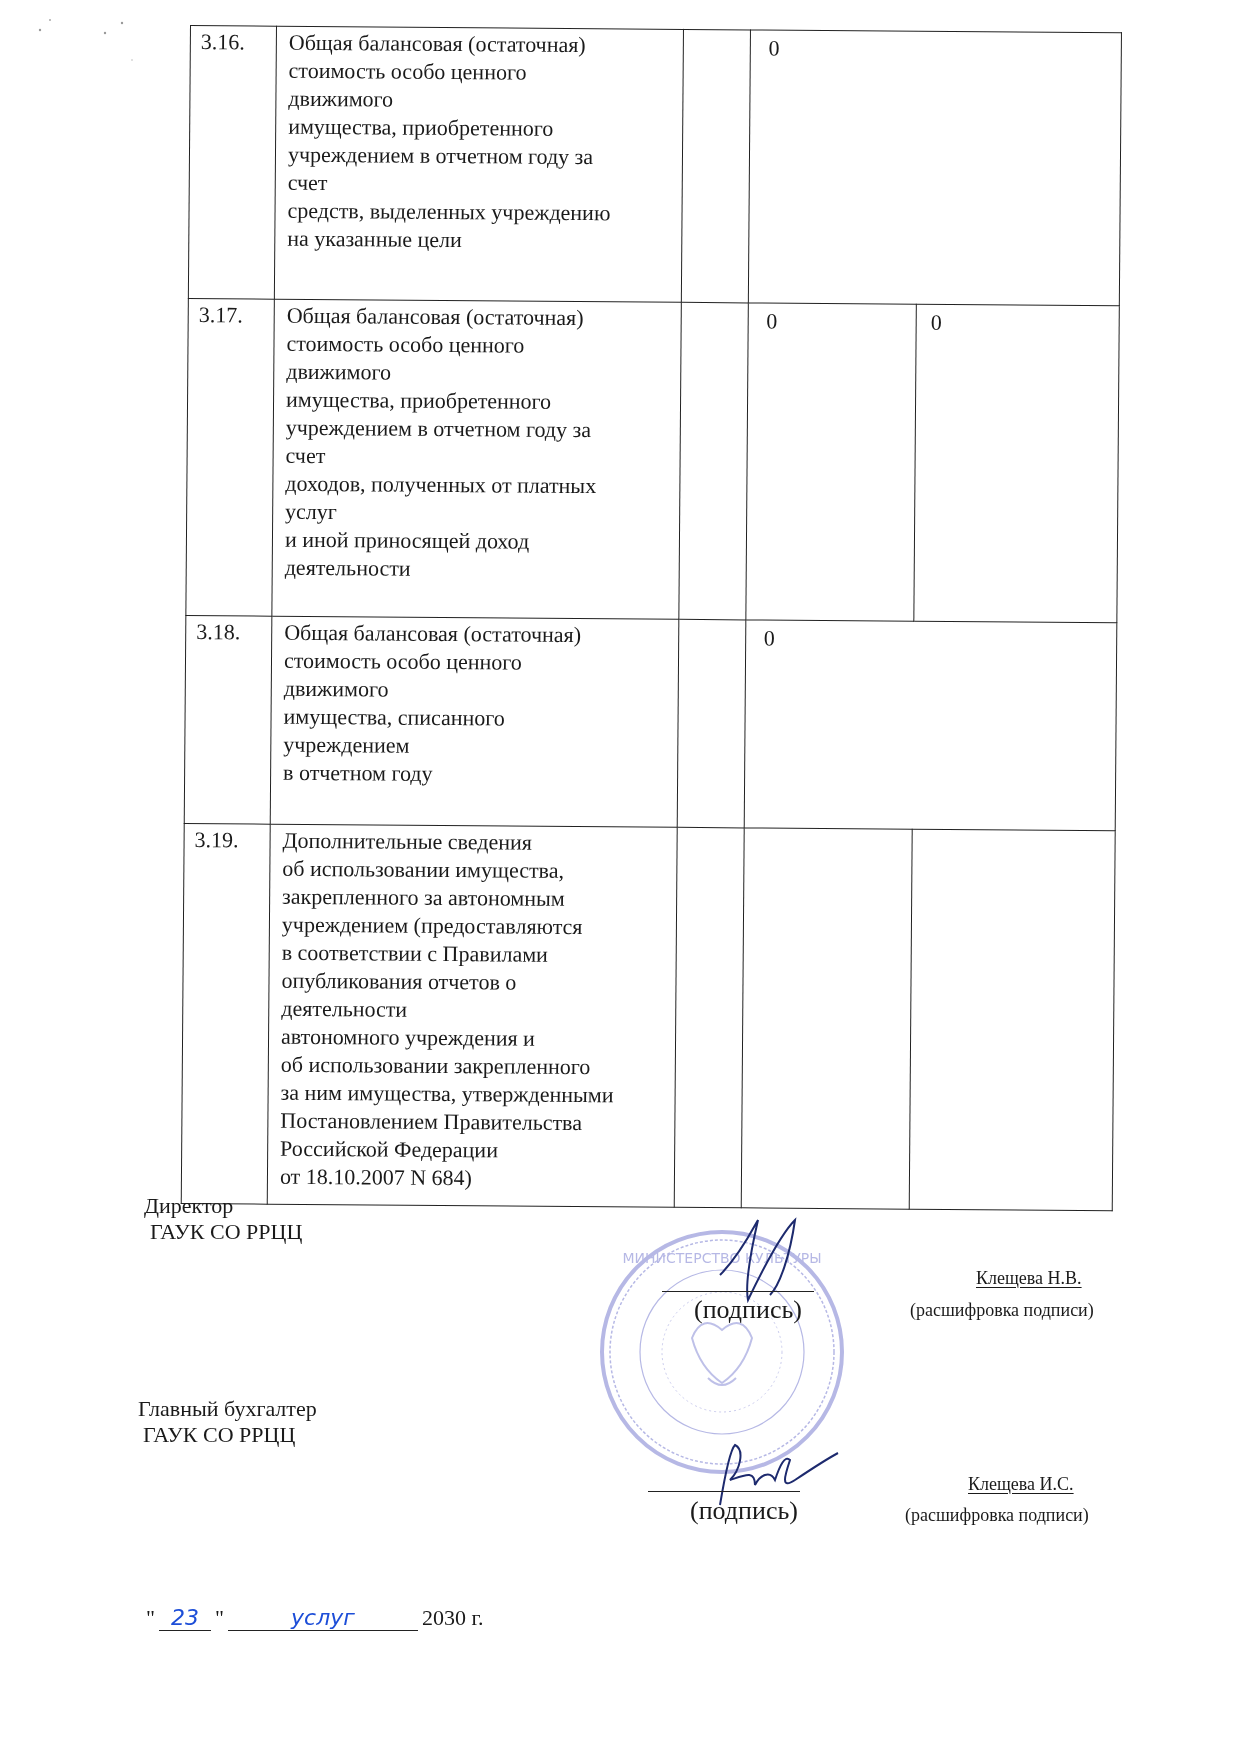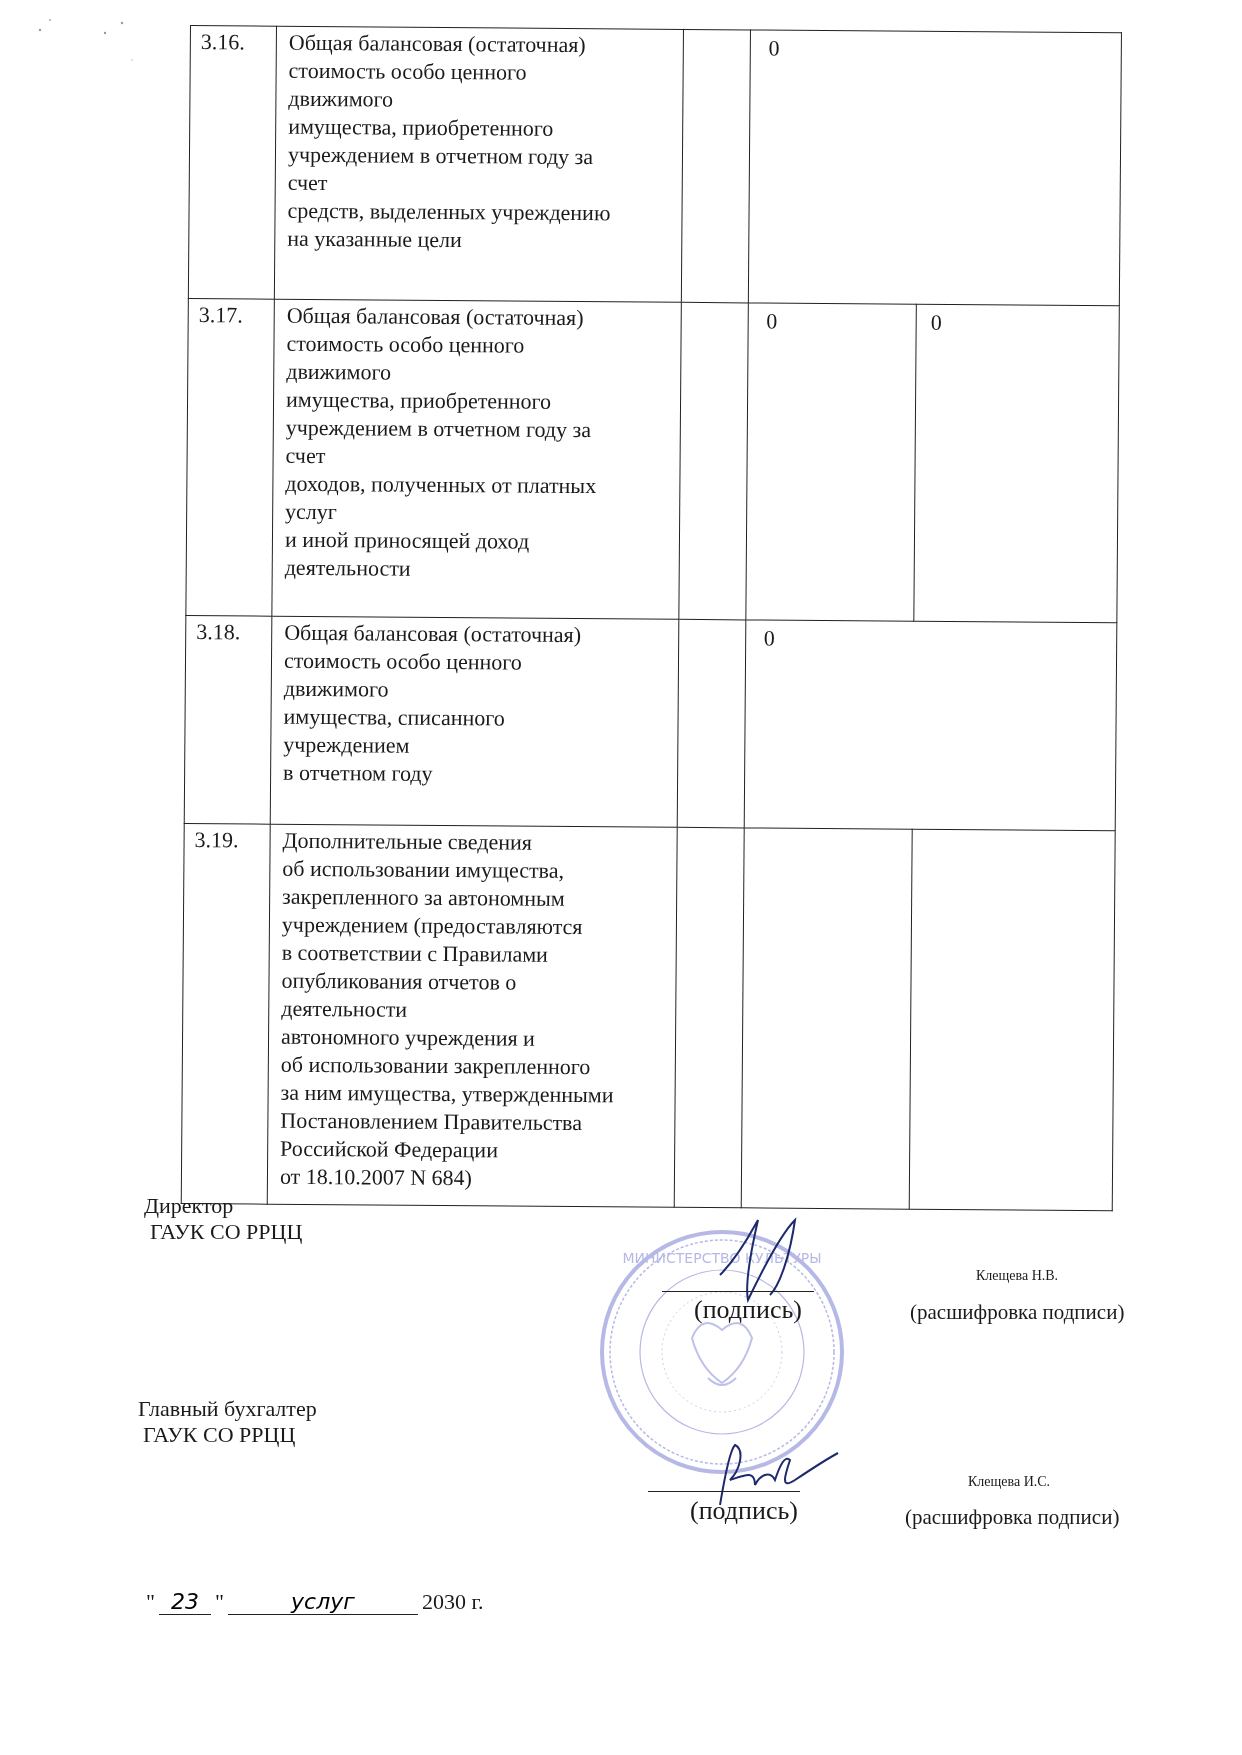--- a/index.html
+++ b/index.html
@@ -32,33 +32,33 @@
 
   .stamp { position:absolute; left:598px; top:1228px; width:248px; height:248px; opacity:0.55; }
 
   .sign-line { position:absolute; border-top:1.5px solid #222; }
   .sl1 { left:662px; top:1291px; width:152px; }
   .sl2 { left:648px; top:1491px; width:152px; }
   .cap { position:absolute; font-size:26px; }
   .cap1 { left:694px; top:1295px; }
   .cap2 { left:690px; top:1496px; }
 
-  .name { position:absolute; font-size:14px; text-underline-offset:3px; }
+  .name { position:absolute; font-size:18px; text-decoration:underline; text-underline-offset:3px; }
   .n1 { left:976px; top:1268px; }
   .n2 { left:968px; top:1474px; }
-  .decode { position:absolute; font-size:21px; }
+  .decode { position:absolute; font-size:18px; }
   .d1 { left:910px; top:1300px; }
   .d2 { left:905px; top:1505px; }
 
   .signature { position:absolute; }
   .sg1 { left:710px; top:1215px; width:110px; height:100px; }
   .sg2 { left:700px; top:1435px; width:140px; height:80px; }
 
   .date { position:absolute; left:146px; top:1589px; font-size:22px; display:flex; align-items:baseline; gap:4px; }
-  .date .hand { font-family:"DejaVu Sans",sans-serif; font-style:italic; color:#000000; border-bottom:1.5px solid #222; display:inline-block; text-align:center; }
+  .date .hand { font-family:"DejaVu Sans",sans-serif; font-style:italic; color:#1d4ed8; border-bottom:1.5px solid #222; display:inline-block; text-align:center;margin-top:16px; }
   .day { width:52px; }
   .month { width:190px; }
 </style>
 </head>
 <body>
 
 <svg class="specks" viewBox="0 0 120 60">
   <circle cx="10" cy="15" r="1.2" fill="#999"></circle>
     <circle cx="20" cy="5" r="1" fill="#aaa"></circle>
   <circle cx="75" cy="18" r="1.2" fill="#999"></circle>

